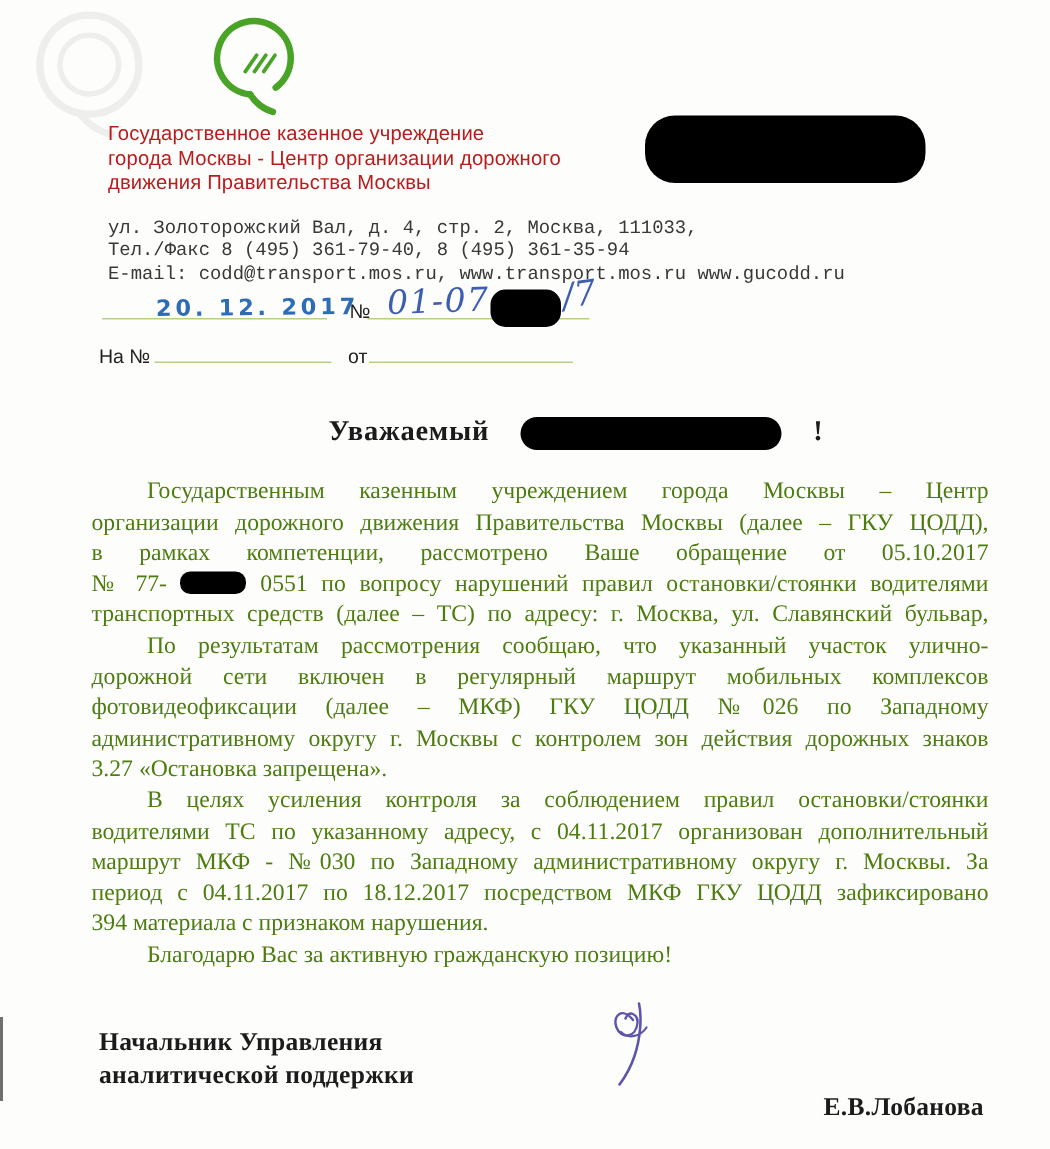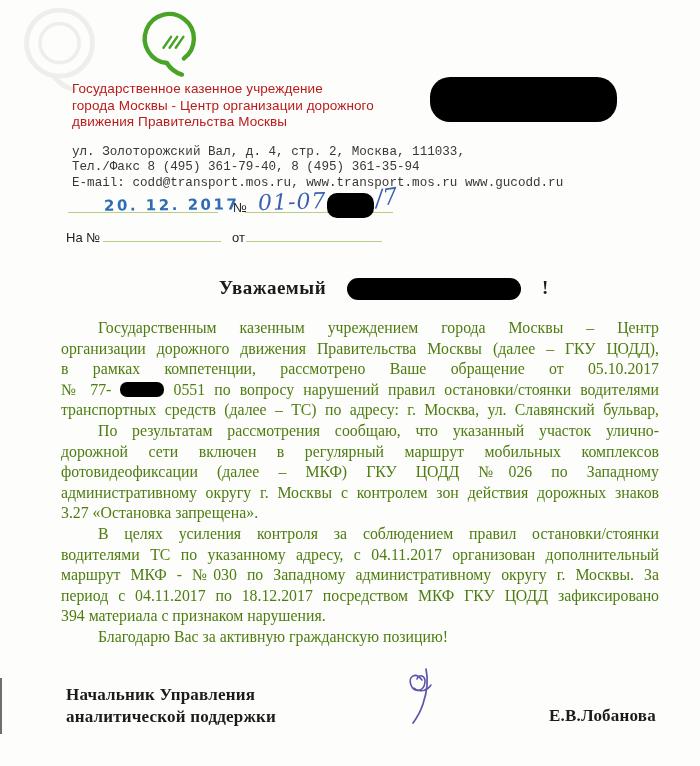--- a/index.html
+++ b/index.html
@@ -39,21 +39,21 @@
   
   .bodytext{left:61px;top:318px;width:598px;font-size:15.8px;line-height:20.6px;
        color:#4d7c0f;}
   .bline{text-align:justify;text-align-last:justify;white-space:normal;}
   .bline.endline{text-align-last:left;}
   .bline.indent{padding-left:37px;}
 
   
   .sig-title{left:66px;top:684px;font-weight:bold;font-size:17px;line-height:22px;
        letter-spacing:.2px;}
-  .sig-name{left:549px;top:706px;font-weight:bold;font-size:17px;letter-spacing:.2px;}
+  .sig-name{left:549px;top:728px;font-weight:bold;font-size:17px;letter-spacing:.2px;}
   .squiggle{left:406px;top:666px;width:36px;height:60px;}
 
   
   .scan-edge{left:0;top:678px;width:2px;height:56px;background:#3f3f3f;opacity:.75;}
 </style>
 </head>
 <body>
 
 <svg class="abs watermark" viewBox="0 0 72 72">
   <circle cx="34" cy="32" r="27" fill="none" stroke="#333" stroke-width="4"></circle>

